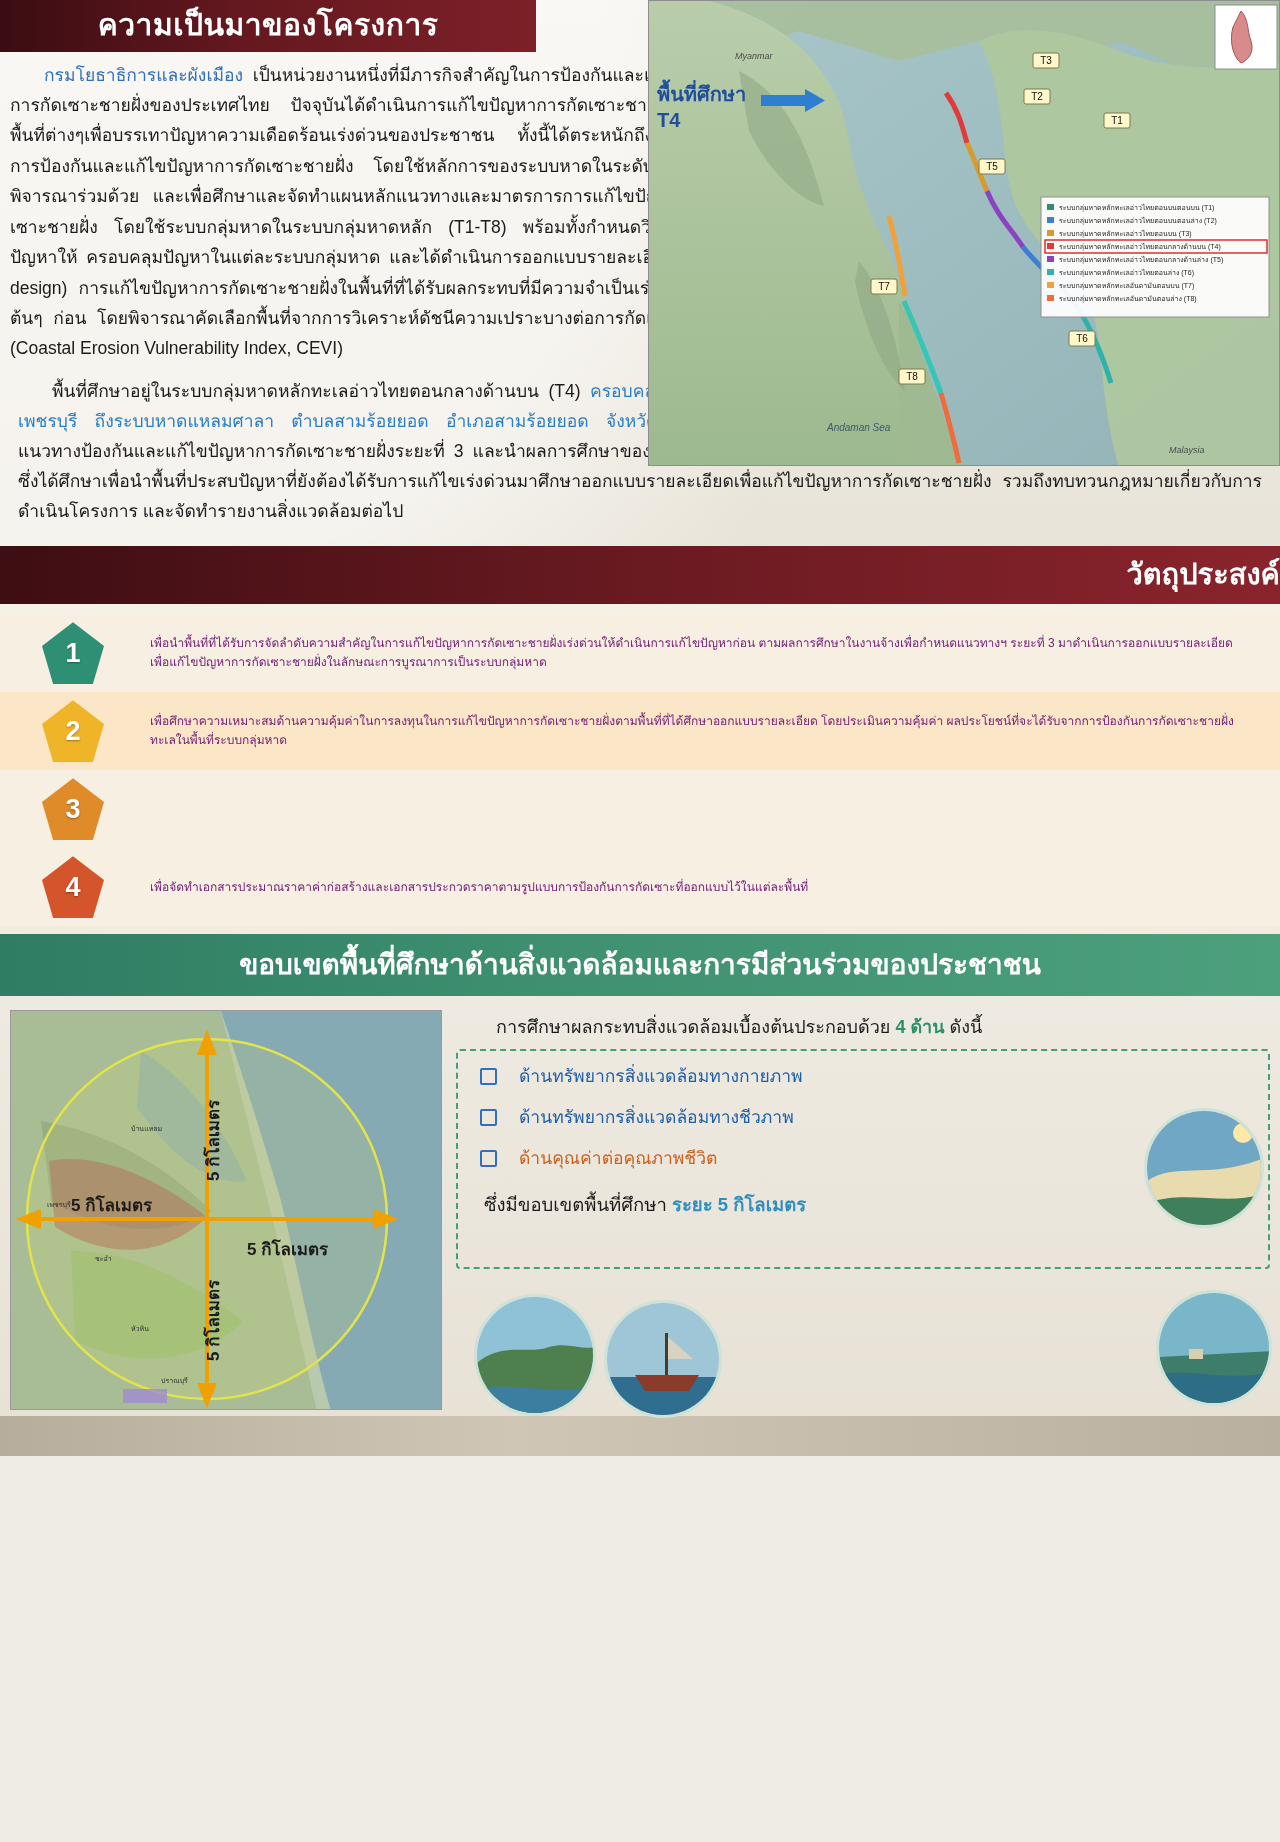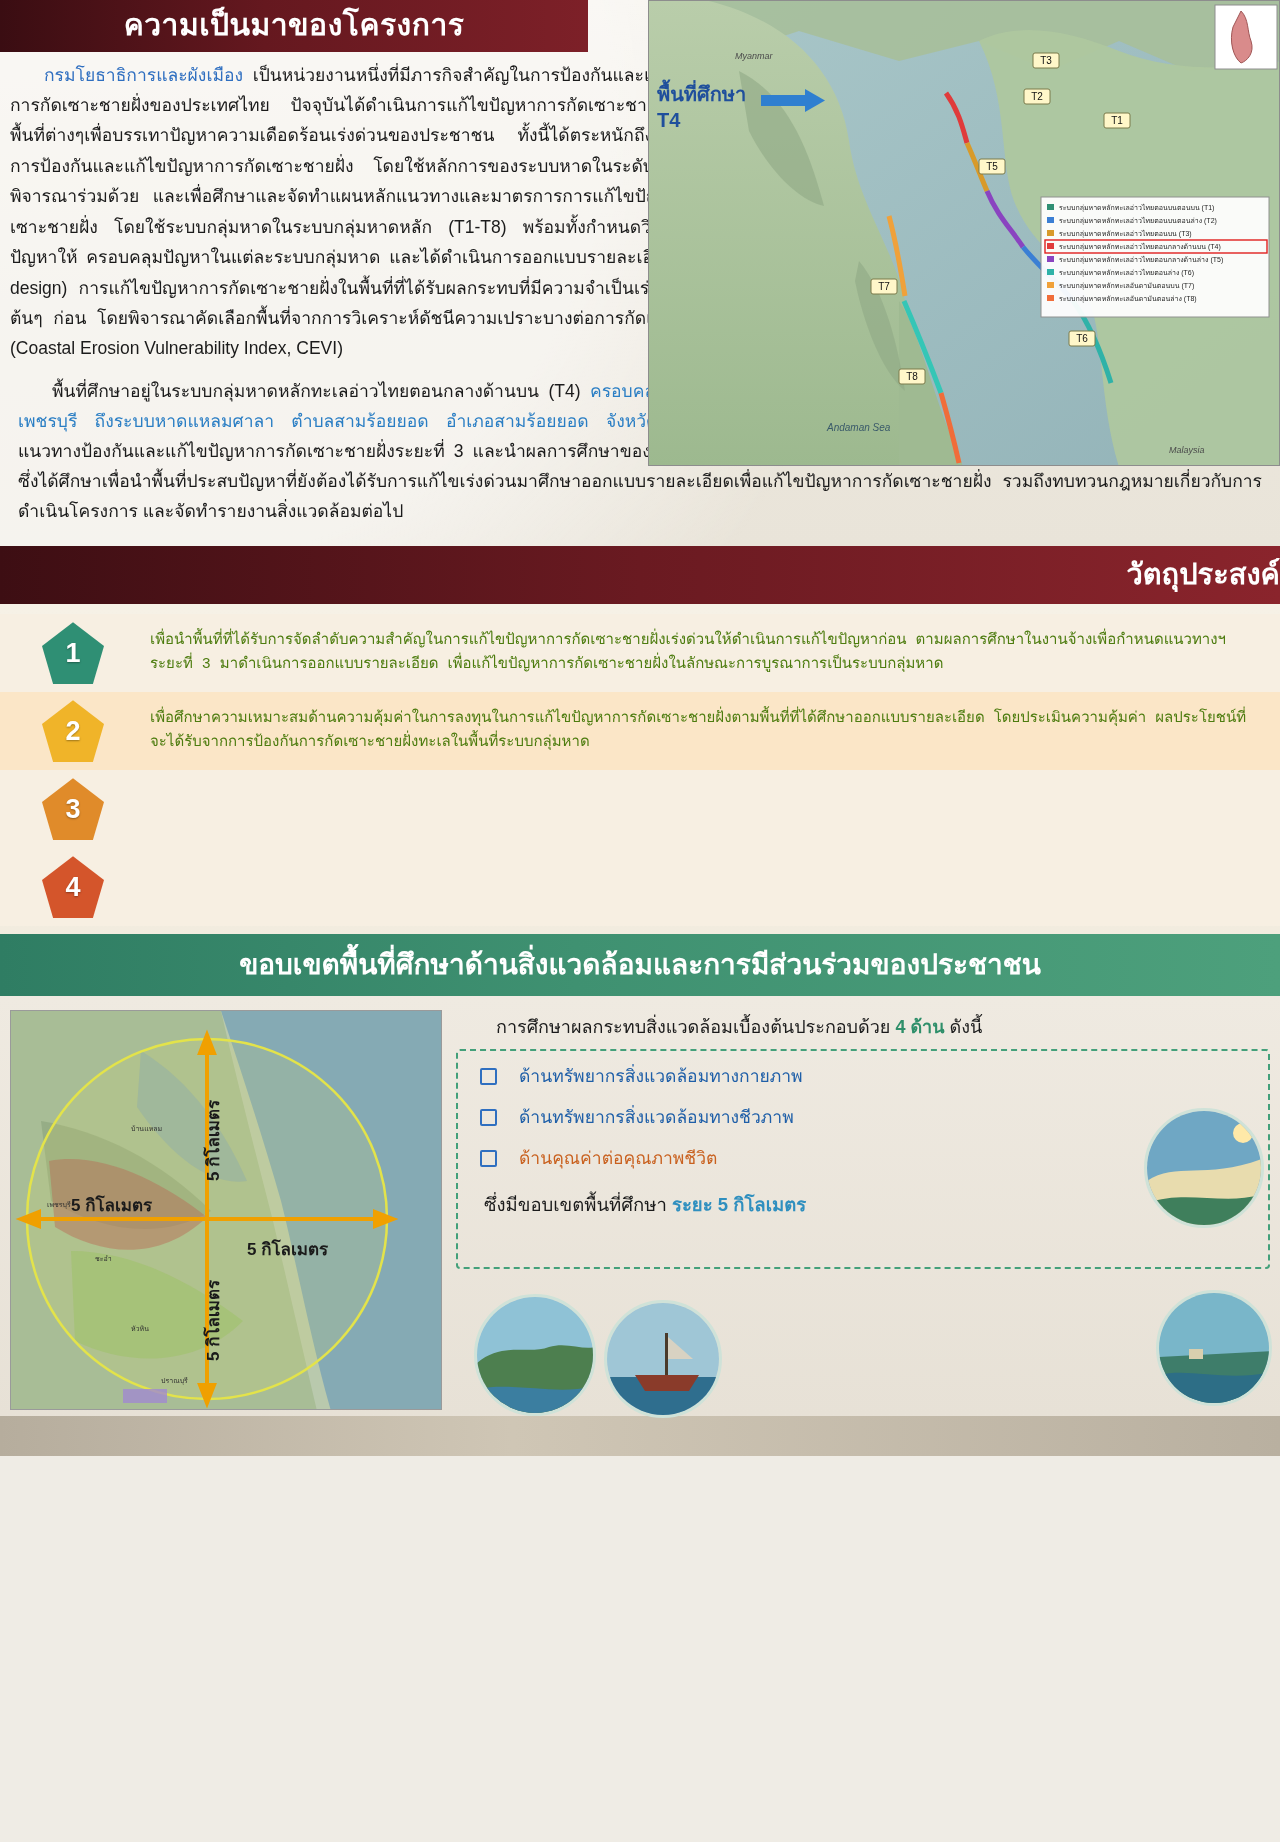--- a/index.html
+++ b/index.html
@@ -21,21 +21,21 @@
   }
   .sec1-bg {
     position:absolute; inset:0;
     background:
       radial-gradient(circle at 12% 20%, rgba(255,255,255,.55) 0 38%, rgba(0,0,0,0) 60%),
       linear-gradient(180deg,#f3efe7 0%, #ece7dd 55%, #e9e4d9 100%);
     z-index:0;
   }
   .banner1 {
     position:relative; z-index:2;
-    width:588px;
+    width:536px;
     background:linear-gradient(90deg,#3a0d12 0%, #65181f 45%, #7d2028 100%);
     color:#ffffff;
     text-align:center;
     font-size:30px;
     font-weight:bold;
     line-height:1.25;
     padding:6px 0 8px;
     letter-spacing:.5px;
   }
   .map-block {
@@ -99,28 +99,27 @@
     width:62px; height:62px;
     display:flex; align-items:center; justify-content:center;
     color:#fff;
     font-size:27px;
     font-weight:bold;
     clip-path:polygon(50% 0%, 100% 38%, 82% 100%, 18% 100%, 0% 38%);
     text-shadow:0 1px 2px rgba(0,0,0,.35);
   }
   .obj-text {
     flex:1 1 auto;
-    font-size:15px;
+    font-size:12px;
     line-height:1.62;
     padding:8px 28px 8px 4px;
-    color:#4d7c0f;
+    color:#701a75;
     display:flex;
     align-items:center;
     text-align:left;
-    font-family:Liberation Mono, monospace;
   }
   .obj-row.r1 { background:#f7efe2; }
   .obj-row.r2 { background:#fbe6c7; }
   .obj-row.r3 { background:#f7efe2; }
   .obj-row.r4 { background:#f7efe2; }
 
   
   .banner3 {
     background:linear-gradient(90deg,#2f7d63 0%, #3f9171 45%, #4da07c 100%);
     color:#fff;
@@ -324,20 +323,21 @@
   <div class="obj-row r3">
     <div class="obj-num">
       <div class="penta" style="background:#e08b2a">3</div>
     </div>
   </div>
 
   <div class="obj-row r4">
     <div class="obj-num">
       <div class="penta" style="background:#d4552b">4</div>
     </div>
+    <div class="obj-text">เพื่อจัดทำเอกสารประมาณราคาค่าก่อสร้างและเอกสารประกวดราคาตามรูปแบบการป้องกันการกัดเซาะที่ออกแบบไว้ในแต่ละพื้นที่</div>
   </div>
 </div>
 
 <div class="banner3">ขอบเขตพื้นที่ศึกษาด้านสิ่งแวดล้อมและการมีส่วนร่วมของประชาชน</div>
 <div class="sec3">
   <div class="sec3-inner">
 
     <div class="map2">
       <svg viewBox="0 0 432 400" width="432" height="400">
         <rect width="432" height="400" fill="#b9c9ad"></rect>

